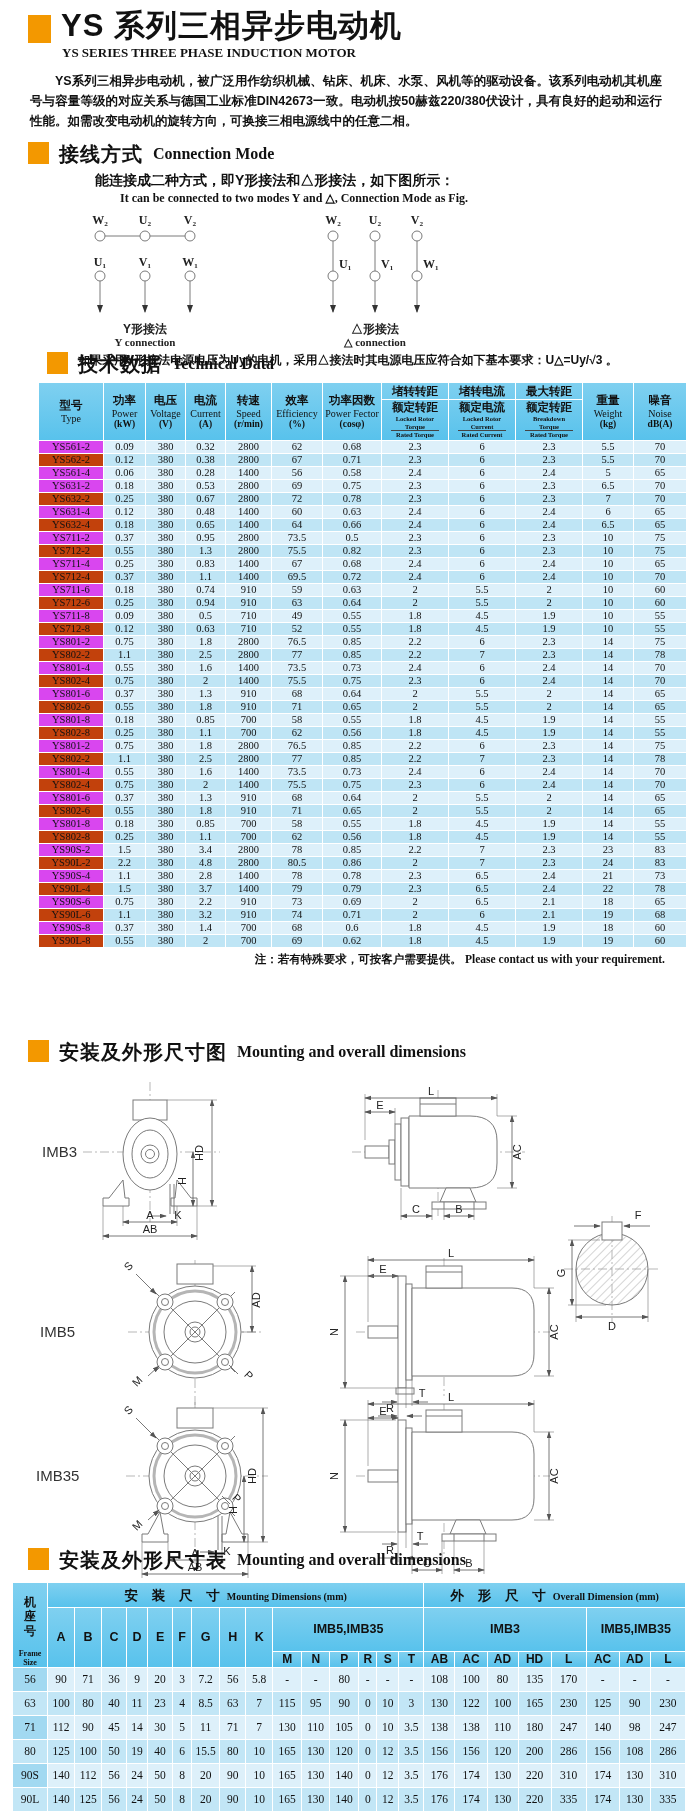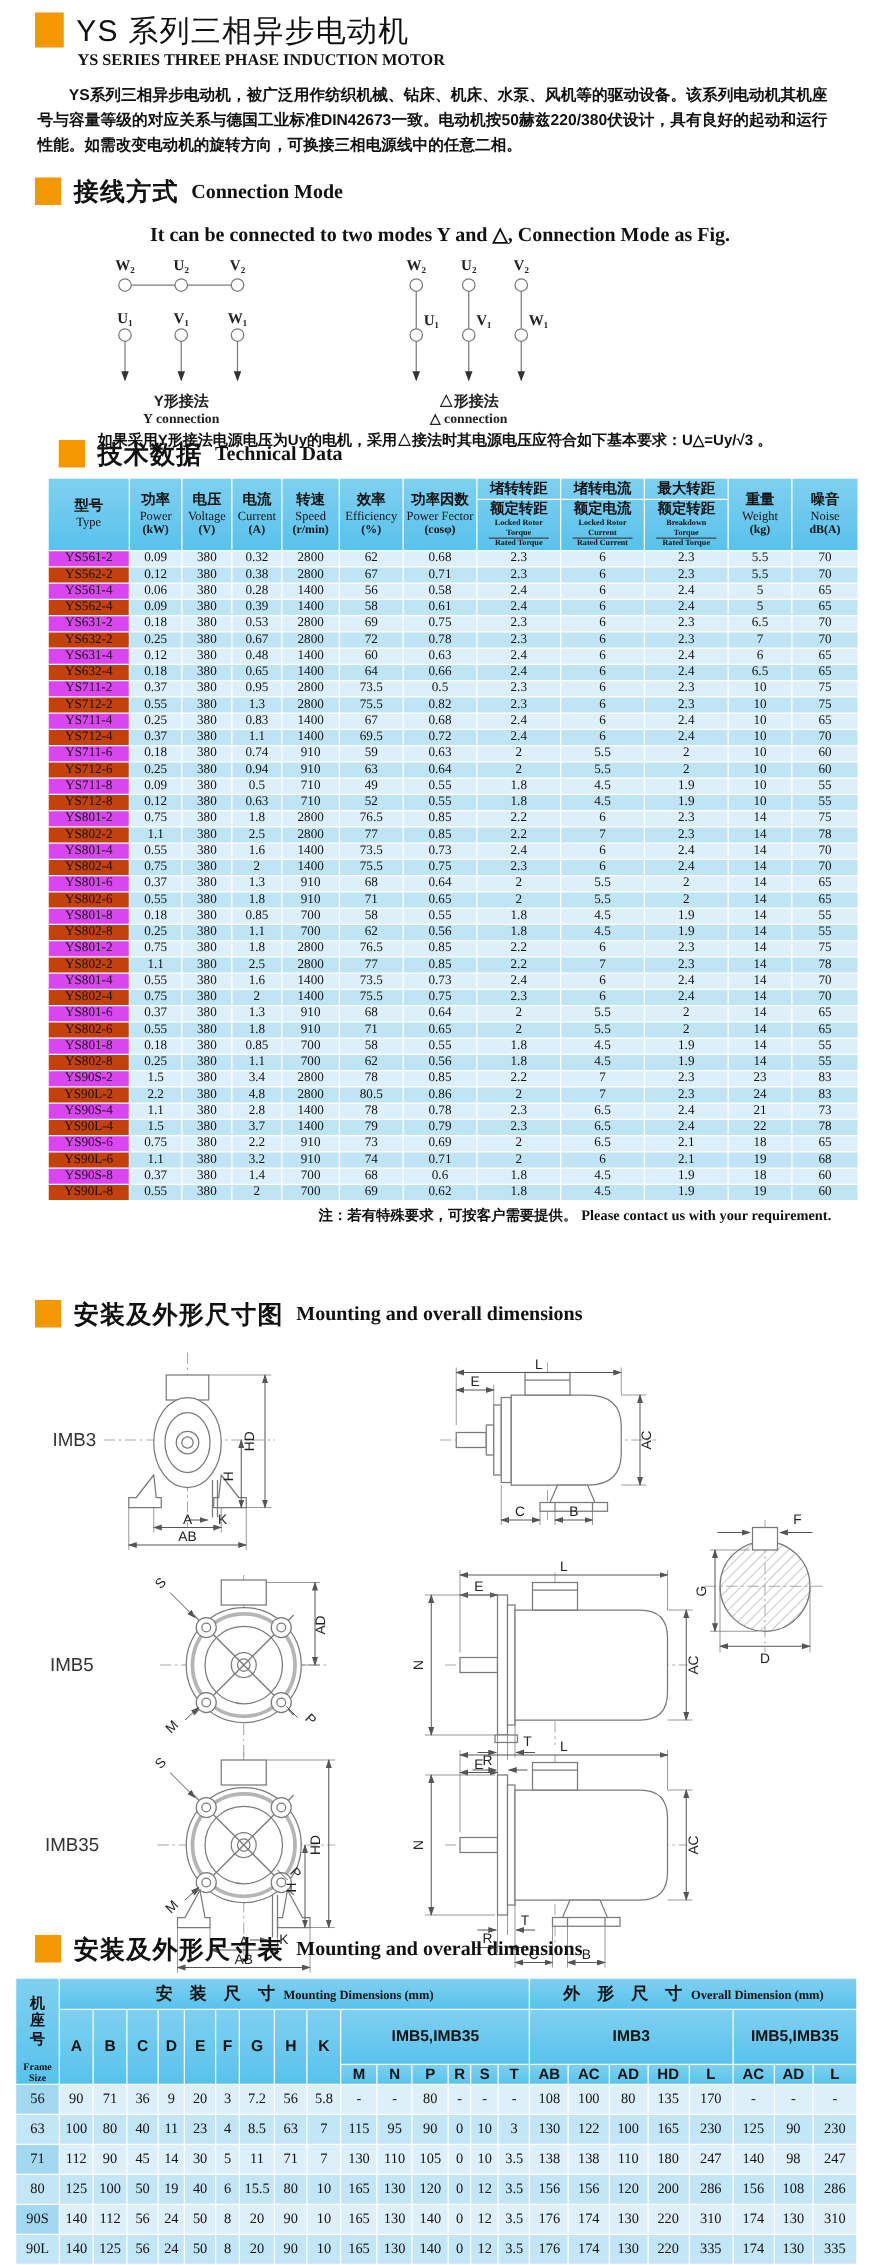--- a/index.html
+++ b/index.html
@@ -5,28 +5,28 @@
   html,body{margin:0;padding:0;background:#f2f2f2;}
   .page{position:relative;width:696px;height:1812px;margin:0 auto;background:#fff;
         font-family:"Liberation Sans",sans-serif;color:#111;overflow:hidden;
         border-right:1px solid #ddd;border-bottom:1px solid #ddd;}
   .sec{position:absolute;left:0;width:696px;}
   #s-header{top:10px;} #s-conn{top:142px;} #s-tech{top:352px;padding-left:19px;} #s-fig{top:1040px;} #s-dtable{top:1548px;}
 
   .sec-head{display:flex;align-items:flex-end;gap:10px;margin-left:28px;}
   .osq{width:21px;height:22px;background:#F39800;flex:0 0 auto;}
   .osq.big{height:28px;width:23px;}
-  .sec-head h1{margin:0;font-size:24px;line-height:1.05;font-weight:normal;letter-spacing:1px;}
+  .sec-head h1{margin:0;font-size:31px;line-height:1.05;font-weight:bold;letter-spacing:1px;}
   .sec-head h2{margin:0;font-size:20px;line-height:1.0;font-weight:bold;letter-spacing:1px;}
   .en-head{font-family:"Liberation Serif",serif;font-weight:bold;font-size:16px;line-height:1.1;padding-bottom:1px;}
   .sub-title{margin:2px 0 0 62px;font-family:"Liberation Serif",serif;font-weight:bold;font-size:13px;}
   .intro{margin:10px 34px 0 30px;font-size:12.5px;font-weight:bold;line-height:1.6;text-align:justify;text-indent:2em;}
 
   .conn-desc-cn{margin:8px 0 0 95px;font-size:14px;font-weight:bold;}
-  .conn-desc-en{margin:14px 0 0 120px;font-family:"Liberation Serif",serif;font-weight:bold;font-size:16px;}
+  .conn-desc-en{margin:1px 0 0 120px;font-family:"Liberation Serif",serif;font-weight:bold;font-size:12px;}
   .wiring{display:block;margin-top:2px;}
   .conn-note{margin-top:2px;text-align:center;font-size:12px;font-weight:bold;}
 
   table{border-collapse:separate;border-spacing:1px;}
   .tech-table{margin:8px 0 0 19px;}
   .tech-table th{background:linear-gradient(180deg,#7fd0f0 0%,#58c2ec 100%);padding:1px 0;vertical-align:middle;}
   .tech-table th .cn{display:block;font-size:11.5px;font-weight:bold;line-height:1.3;}
   .tech-table th .en{display:block;font-family:"Liberation Serif",serif;font-size:10px;font-weight:normal;line-height:1.15;}
   .tech-table th .unit{display:block;font-family:"Liberation Serif",serif;font-size:9.5px;font-weight:bold;line-height:1.15;}
   .tech-table th .cnt,.tech-table th .cnb{display:block;font-size:11.5px;font-weight:bold;line-height:1.3;}
@@ -83,20 +83,21 @@
     <div class="sub-title">YS SERIES THREE PHASE INDUCTION MOTOR</div>
     <p class="intro">YS系列三相异步电动机，被广泛用作纺织机械、钻床、机床、水泵、风机等的驱动设备。该系列电动机其机座号与容量等级的对应关系与德国工业标准DIN42673一致。电动机按50赫兹220/380伏设计，具有良好的起动和运行性能。如需改变电动机的旋转方向，可换接三相电源线中的任意二相。</p>
   </header>
 
   <section class="sec" id="s-conn">
     <div class="sec-head">
       <span class="osq"></span>
       <h2>接线方式</h2>
       <span class="en-head">Connection Mode</span>
     </div>
+    <div class="conn-desc-cn">能连接成二种方式，即Y形接法和△形接法，如下图所示：</div>
     <div class="conn-desc-en">It can be connected to two modes Y and △, Connection Mode as Fig.</div>
 
     <svg class="wiring" width="696" height="142" viewBox="0 0 696 142">
       <defs>
         <marker id="wa" markerWidth="8" markerHeight="8" refX="7" refY="3" orient="auto">
           <path d="M0,0 L8,3 L0,6 Z" fill="#333"></path>
         </marker>
       </defs>
 
       <g>
@@ -269,34 +270,20 @@
             <td>70</td>
           </tr>
           <tr>
             <td class="type-col">YS561-4</td>
             <td>0.06</td>
             <td>380</td>
             <td>0.28</td>
             <td>1400</td>
             <td>56</td>
             <td>0.58</td>
-            <td>2.4</td>
-            <td>6</td>
-            <td>2.4</td>
-            <td>5</td>
-            <td>65</td>
-          </tr>
-          <tr class="alt">
-            <td class="type-col">YS562-4</td>
-            <td>0.09</td>
-            <td>380</td>
-            <td>0.39</td>
-            <td>1400</td>
-            <td>58</td>
-            <td>0.61</td>
             <td>2.4</td>
             <td>6</td>
             <td>2.4</td>
             <td>5</td>
             <td>65</td>
           </tr>
           <tr>
             <td class="type-col">YS631-2</td>
             <td>0.18</td>
             <td>380</td>

